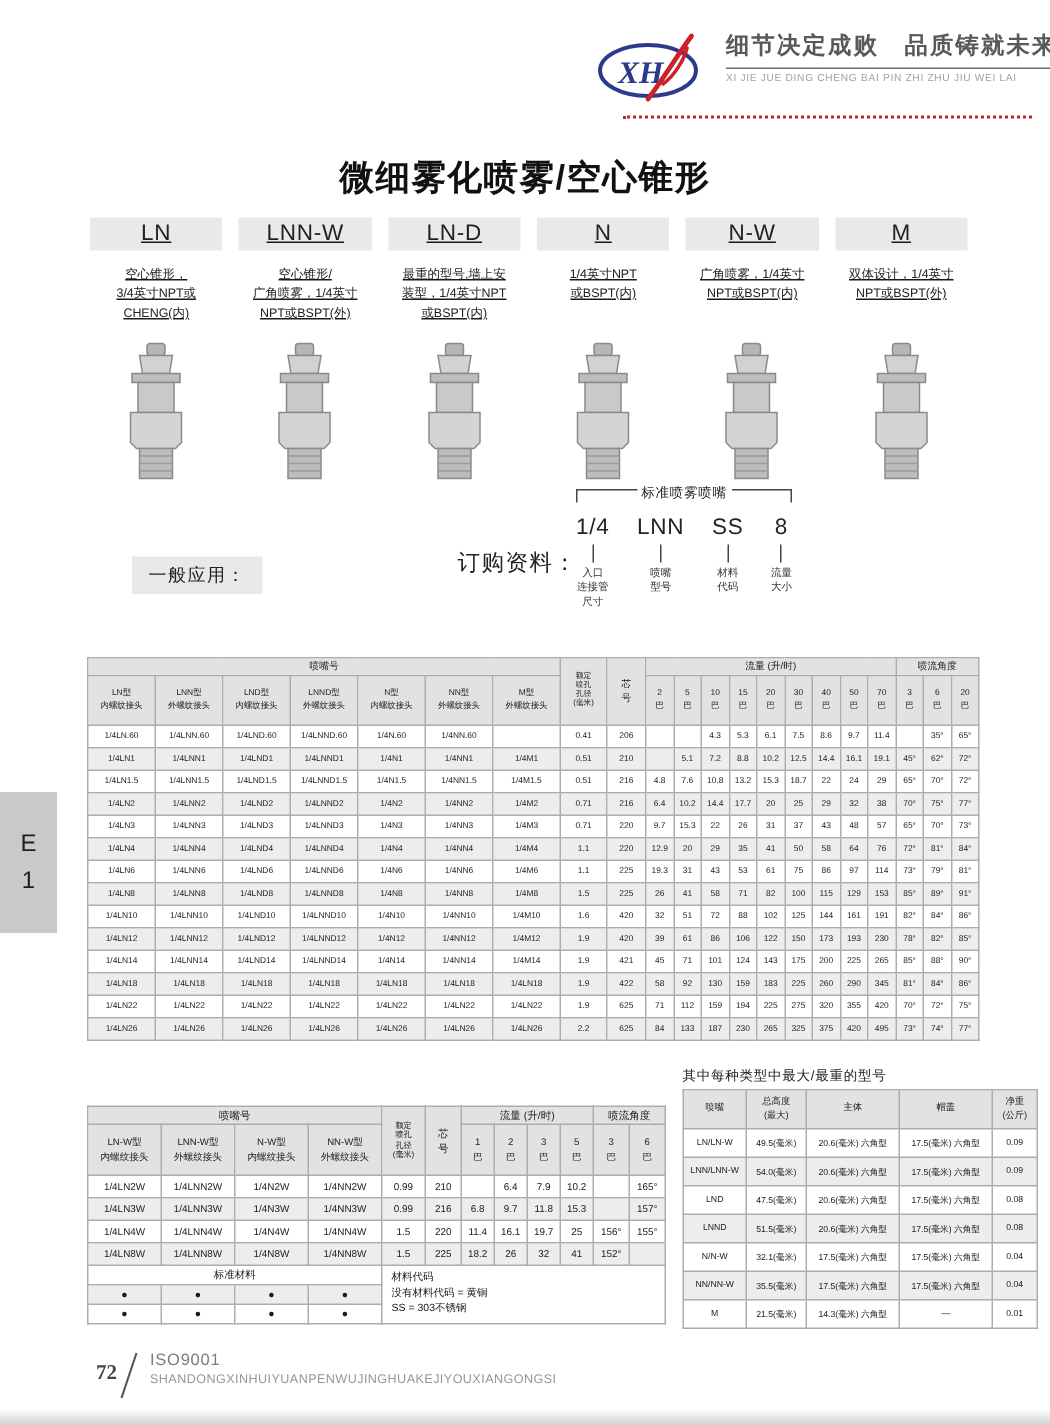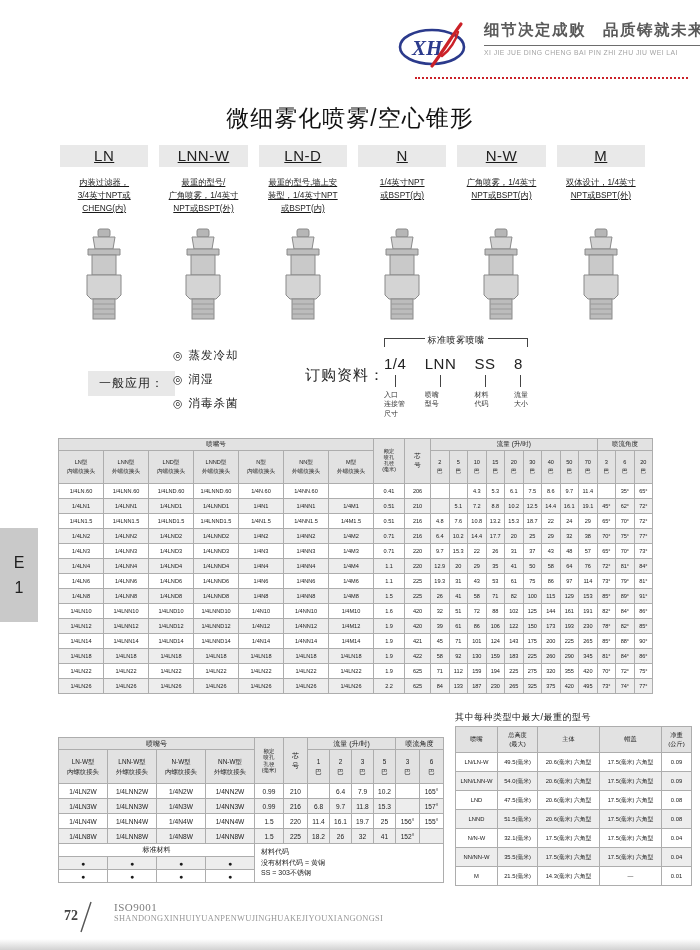--- a/index.html
+++ b/index.html
@@ -8,45 +8,45 @@
   .page { position:relative; width:700px; height:950px; background:#fff; overflow:hidden; }
 
   
   .brand { position:absolute; left:398px; top:20px; display:flex; align-items:flex-start; }
   .brand-text { margin-left:12px; }
   .slogan-cn { font-size:15.5px; font-weight:bold; color:#595959; letter-spacing:1.5px; padding-bottom:4px; border-bottom:1.5px solid #6d6d6d; white-space:nowrap; }
   .slogan-py { font-size:6.8px; color:#a3a3a3; letter-spacing:0.45px; margin-top:3px; white-space:nowrap; }
   .red-dotted { position:absolute; left:415px; top:77px; width:273px; border-top:2px dotted #cb2128; }
 
   
-  .page-title { position:absolute; left:0; top:103px; width:100%; text-align:center; font-size:23px; font-weight:normal; letter-spacing:1px; color:#111; }
+  .page-title { position:absolute; left:0; top:103px; width:100%; text-align:center; font-size:23px; font-weight:bold; letter-spacing:1px; color:#111; }
 
   
   .products { position:absolute; left:60px; top:145px; width:585px; display:grid; grid-template-columns:repeat(6,1fr); column-gap:11px; }
   .product-col { text-align:center;text-decoration:underline; }
   .product-head { background:#e9e9e9; height:22px; line-height:22px; font-size:15px; color:#222; letter-spacing:0.5px; }
   .product-desc { margin-top:9px; font-size:8.3px; line-height:1.55; color:#222; min-height:42px; }
   .product-img { height:98px; display:flex; align-items:flex-end; justify-content:center; margin-top:4px; }
 
   
   .app-label { position:absolute; left:88px; top:371px; background:#e8e8e8; font-size:12px; color:#222; padding:4px 11px; letter-spacing:1px; }
   .app-list { position:absolute; left:173px; top:348px; }
   .app-item { font-size:11.5px; color:#222; margin-bottom:9px; letter-spacing:1px; }
   .app-bullet { margin-right:5px; font-size:11px; }
 
   
   .order-label { position:absolute; left:305px; top:366px; font-size:15px; color:#222; letter-spacing:1px; }
-  .order-code { position:absolute; left:384px; top:322px; width:144px;margin-top:12px; }
+  .order-code { position:absolute; left:384px; top:322px; width:144px; }
   .bracket { display:flex; align-items:flex-start; }
   .bracket .seg { flex:1; height:9px; border-top:1.3px solid #444; margin-top:4px; }
   .bracket .seg.l { border-left:1.3px solid #444; }
   .bracket .seg.r { border-right:1.3px solid #444; }
   .bracket .btxt { font-size:9px; color:#222; padding:0 3px; white-space:nowrap; letter-spacing:0.5px; }
   .code-row { display:flex; justify-content:space-between; margin-top:8px; }
-  .code-part { text-align:left; }
+  .code-part { text-align:center; }
   .code-big { font-size:15px; color:#222; font-weight:500; letter-spacing:0.5px; }
   .code-tick { width:1px; height:12px; background:#444; margin:3px auto 3px auto; }
   .code-lbl { font-size:7px; line-height:1.35; color:#333; }
 
   
   table { border-collapse:collapse; table-layout:fixed; background:#fff; }
   .dtable { border:1.3px solid #555; }
   .dtable th, .dtable td { border:1px solid #adadad; text-align:center; padding:0; overflow:hidden; white-space:nowrap; font-weight:normal; }
   .dtable th { background:#e2e2e2; }
   .alt td { background:#ededed; }
@@ -78,21 +78,21 @@
   #max-table td { height:19px; font-size:5.8px; }
 
   
   .side-tab { position:absolute; left:0; top:528px; width:38px; height:94px; background:#c9c9c9; display:flex; flex-direction:column; align-items:center; justify-content:center; gap:7px; }
   .side-tab span { font-size:16px; color:#1f1f1f; }
 
   
   .footer { position:absolute; left:64px; top:901px; display:flex; align-items:flex-start; }
   .footer-page { font-family:"Liberation Serif","DejaVu Serif",serif; font-weight:bold; font-size:14px; color:#444; margin-top:7px; }
   .footer-slash { width:16px; height:32px; }
-  .footer-col { margin-left:20px;font-family:Liberation Serif, serif; }
+  .footer-col { margin-left:6px; }
   .footer-cert { font-size:11px; color:#7d7d7d; letter-spacing:0.5px; }
   .footer-company { font-size:8.4px; color:#979797; letter-spacing:0.3px; margin-top:1px; }
   .bottom-shade { position:absolute; left:0; bottom:0; width:100%; height:11px; background:linear-gradient(to bottom,#ffffff,#d2d2d2); }
 </style>
 </head>
 <body>
 
 <div class="page">
 
   <div class="brand">
@@ -110,42 +110,42 @@
     </div>
   </div>
   <div class="red-dotted"></div>
 
   <div class="page-title">微细雾化喷雾/空心锥形</div>
 
   <div class="products">
       <div class="product-col">
         <div class="product-head">LN</div>
         <div class="product-desc">
-          <div>内装过滤器，</div>
+          <div>空心锥形，</div>
           <div>3/4英寸NPT或</div>
           <div>CHENG(内)</div>
         </div>
         <div class="product-img">
           <svg width="46" height="92" viewBox="0 0 46 92">
             <rect x="17" y="1" width="12" height="8" rx="2" fill="#b6b6b6" stroke="#8a8a8a"></rect>
             <path d="M12 9 h22 l-2 12 h-18 z" fill="#d2d2d2" stroke="#8a8a8a"></path>
             <path d="M7 21 h32 v6 h-32 z" fill="#bdbdbd" stroke="#8a8a8a"></path>
             <rect x="11" y="27" width="24" height="20" fill="#c9c9c9" stroke="#8a8a8a"></rect>
             <path d="M6 47 h34 v20 l-4 4 h-26 l-4 -4 z" fill="#d4d4d4" stroke="#8a8a8a"></path>
             <rect x="12" y="71" width="22" height="20" fill="#bcbcbc" stroke="#8a8a8a"></rect>
             <line x1="12" y1="76" x2="34" y2="76" stroke="#9a9a9a"></line>
             <line x1="12" y1="81" x2="34" y2="81" stroke="#9a9a9a"></line>
             <line x1="12" y1="86" x2="34" y2="86" stroke="#9a9a9a"></line>
           </svg>
         </div>
       </div>
       <div class="product-col">
         <div class="product-head">LNN-W</div>
         <div class="product-desc">
-          <div>最重的型号/</div>
+          <div>空心锥形/</div>
           <div>广角喷雾，1/4英寸</div>
           <div>NPT或BSPT(外)</div>
         </div>
         <div class="product-img">
           <svg width="46" height="92" viewBox="0 0 46 92">
             <rect x="17" y="1" width="12" height="8" rx="2" fill="#b6b6b6" stroke="#8a8a8a"></rect>
             <path d="M12 9 h22 l-2 12 h-18 z" fill="#d2d2d2" stroke="#8a8a8a"></path>
             <path d="M7 21 h32 v6 h-32 z" fill="#bdbdbd" stroke="#8a8a8a"></path>
             <rect x="11" y="27" width="24" height="20" fill="#c9c9c9" stroke="#8a8a8a"></rect>
             <path d="M6 47 h34 v20 l-4 4 h-26 l-4 -4 z" fill="#d4d4d4" stroke="#8a8a8a"></path>
@@ -233,25 +233,20 @@
             <rect x="12" y="71" width="22" height="20" fill="#bcbcbc" stroke="#8a8a8a"></rect>
             <line x1="12" y1="76" x2="34" y2="76" stroke="#9a9a9a"></line>
             <line x1="12" y1="81" x2="34" y2="81" stroke="#9a9a9a"></line>
             <line x1="12" y1="86" x2="34" y2="86" stroke="#9a9a9a"></line>
           </svg>
         </div>
       </div>
     </div>
 
   <div class="app-label">一般应用：</div>
-  <div class="app-list">
-      <div class="app-item"><span class="app-bullet">◎</span>蒸发冷却</div>
-      <div class="app-item"><span class="app-bullet">◎</span>润湿</div>
-      <div class="app-item"><span class="app-bullet">◎</span>消毒杀菌</div>
-    </div>
 
   <div class="order-label">订购资料：</div>
   <div class="order-code">
     <div class="bracket">
       <span class="seg l"></span>
       <span class="btxt">标准喷雾喷嘴</span>
       <span class="seg r"></span>
     </div>
     <div class="code-row">
         <div class="code-part">

